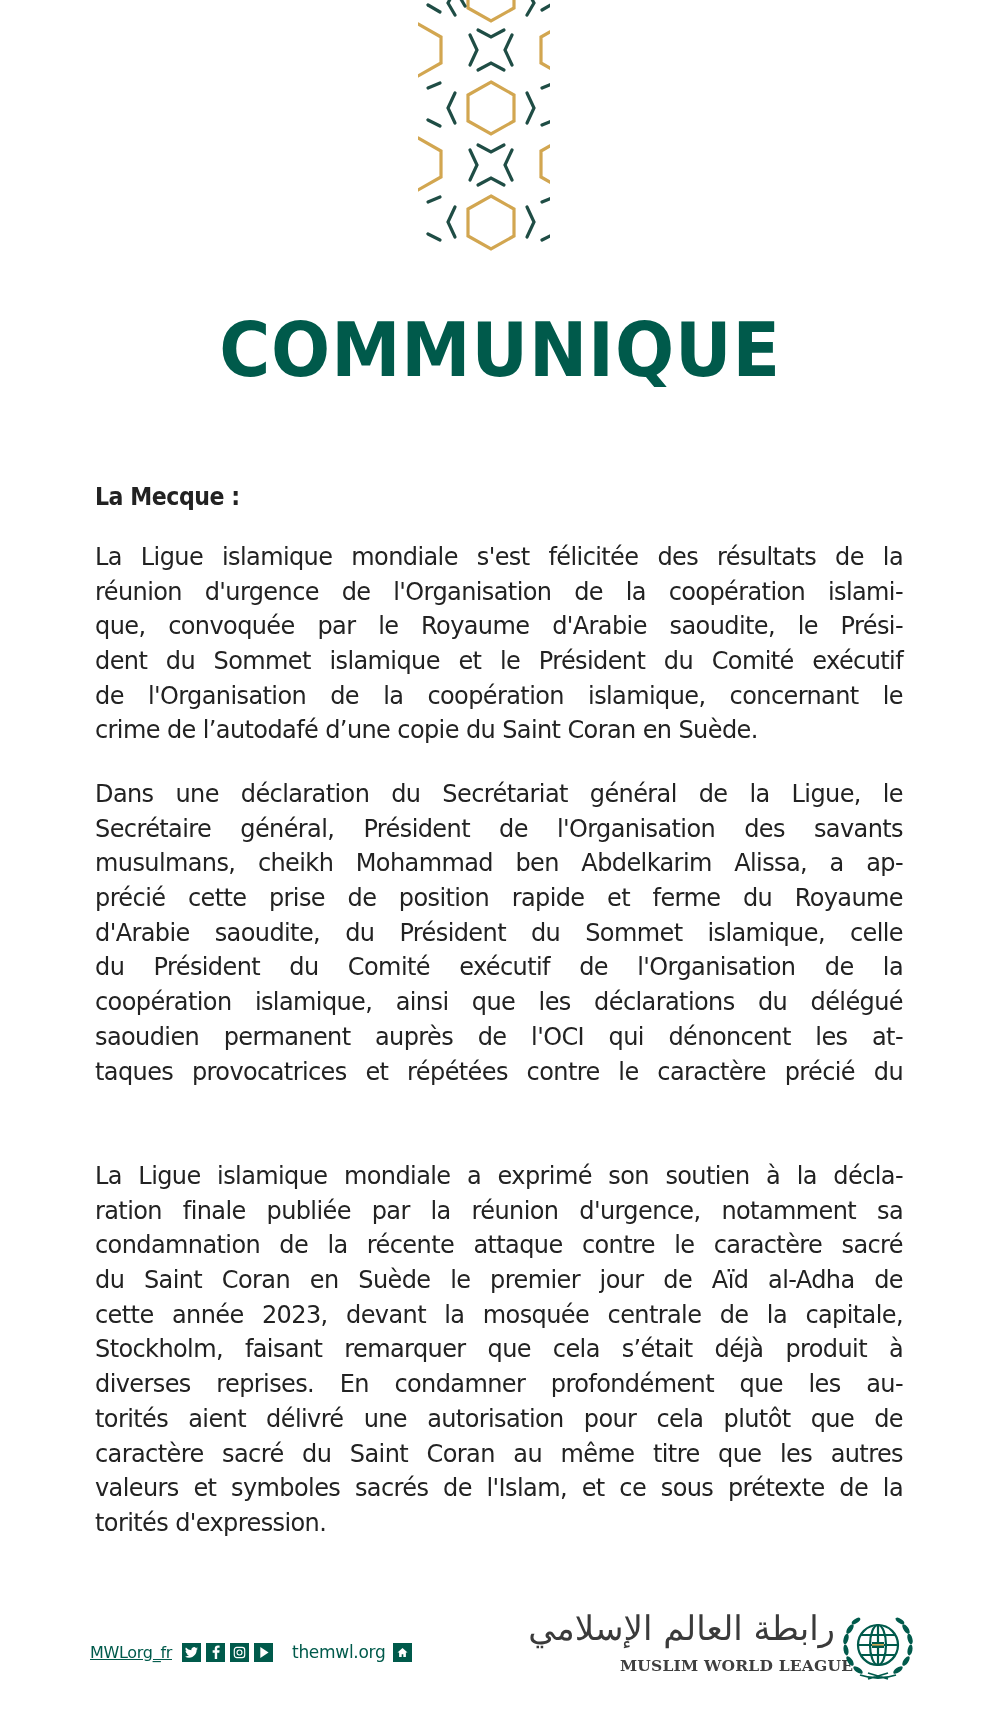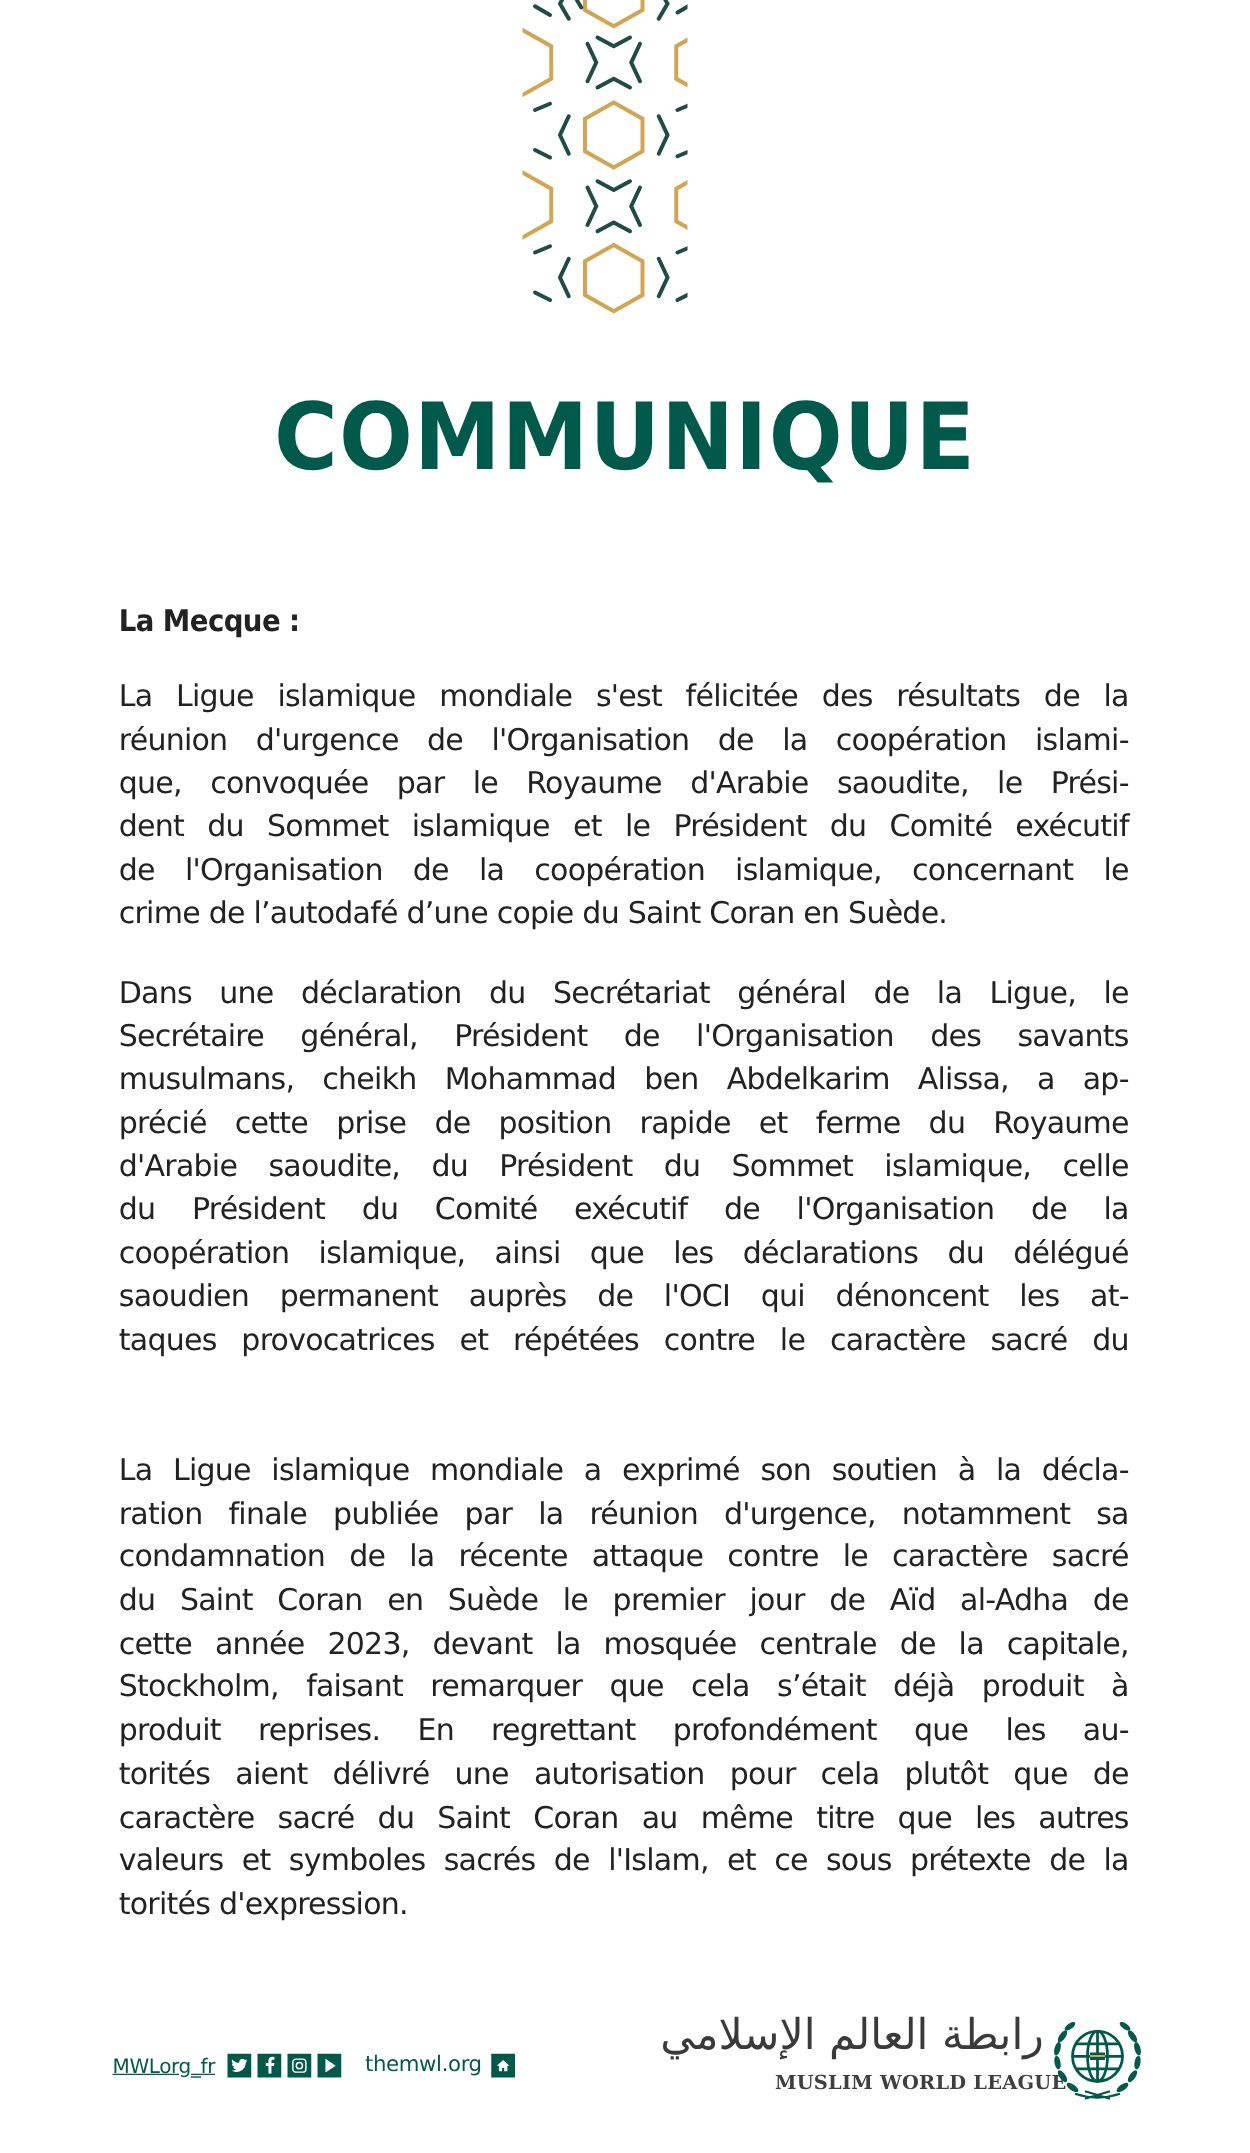--- a/index.html
+++ b/index.html
@@ -104,31 +104,31 @@
 
   <div class="para" id="para-2">
     <span class="line">Dans une déclaration du Secrétariat général de la Ligue, le</span>
     <span class="line">Secrétaire général, Président de l'Organisation des savants</span>
     <span class="line">musulmans, cheikh Mohammad ben Abdelkarim Alissa, a ap-</span>
     <span class="line">précié cette prise de position rapide et ferme du Royaume</span>
     <span class="line">d'Arabie saoudite, du Président du Sommet islamique, celle</span>
     <span class="line">du Président du Comité exécutif de l'Organisation de la</span>
     <span class="line">coopération islamique, ainsi que les déclarations du délégué</span>
     <span class="line">saoudien permanent auprès de l'OCI qui dénoncent les at-</span>
-    <span class="line">taques provocatrices et répétées contre le caractère sacré du</span>
+    <span class="line">taques provocatrices et répétées contre le caractère précié du</span>
   </div>
 
   <div class="para" id="para-3">
     <span class="line">La Ligue islamique mondiale a exprimé son soutien à la décla-</span>
     <span class="line">ration finale publiée par la réunion d'urgence, notamment sa</span>
     <span class="line">condamnation de la récente attaque contre le caractère sacré</span>
     <span class="line">du Saint Coran en Suède le premier jour de Aïd al-Adha de</span>
     <span class="line">cette année 2023, devant la mosquée centrale de la capitale,</span>
     <span class="line">Stockholm, faisant remarquer que cela s’était déjà produit à</span>
-    <span class="line">produit reprises. En regrettant profondément que les au-</span>
+    <span class="line">diverses reprises. En condamner profondément que les au-</span>
     <span class="line">torités aient délivré une autorisation pour cela plutôt que de</span>
     <span class="line">caractère sacré du Saint Coran au même titre que les autres</span>
     <span class="line">valeurs et symboles sacrés de l'Islam, et ce sous prétexte de la</span>
     <span class="line last">torités d'expression.</span>
   </div>
 </div>
 
 <div id="footer-left">
   <span class="f-text f-handle">MWLorg_fr</span>
   <span class="sq">

